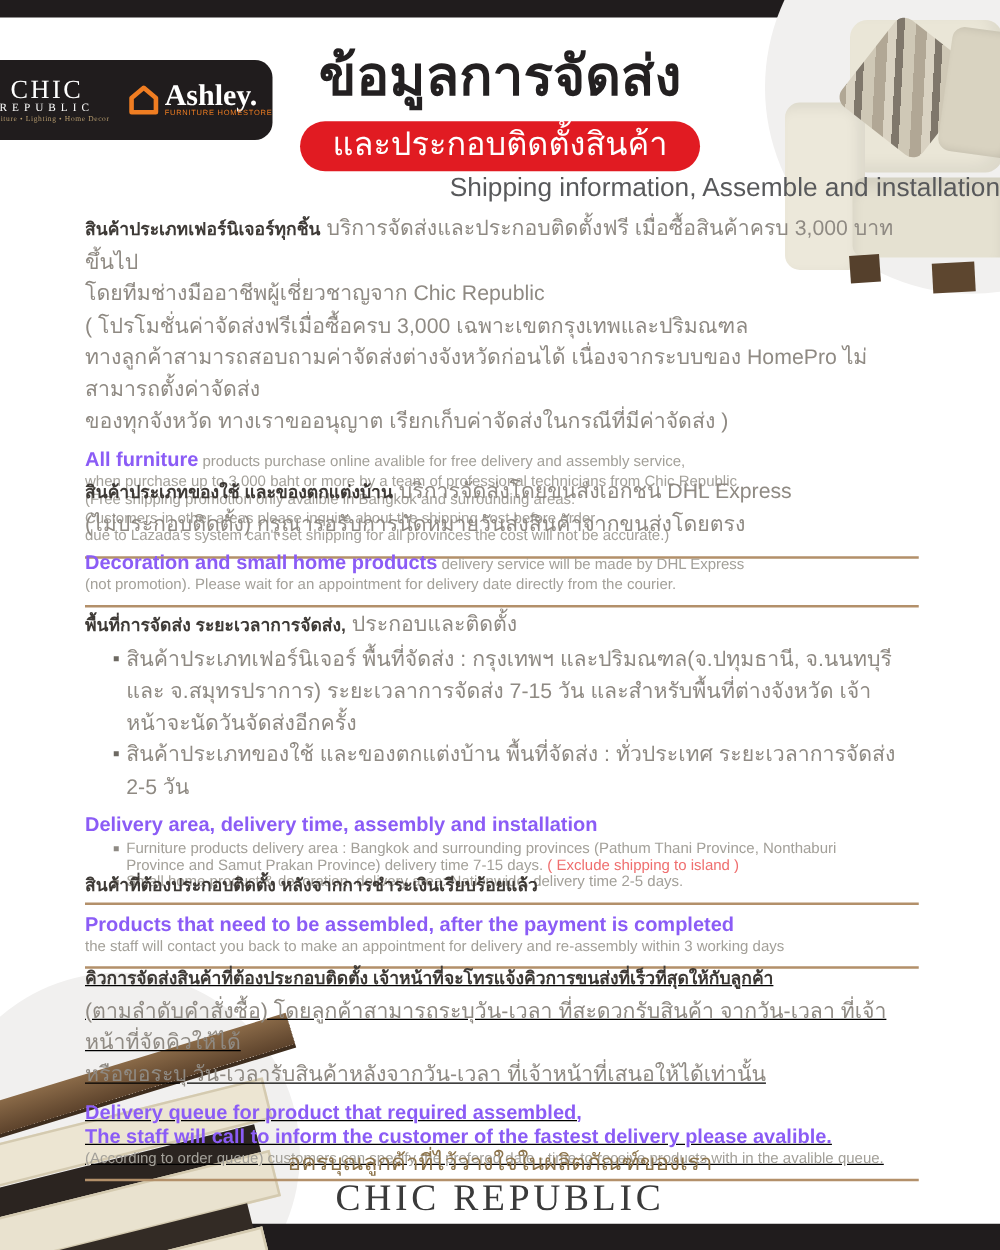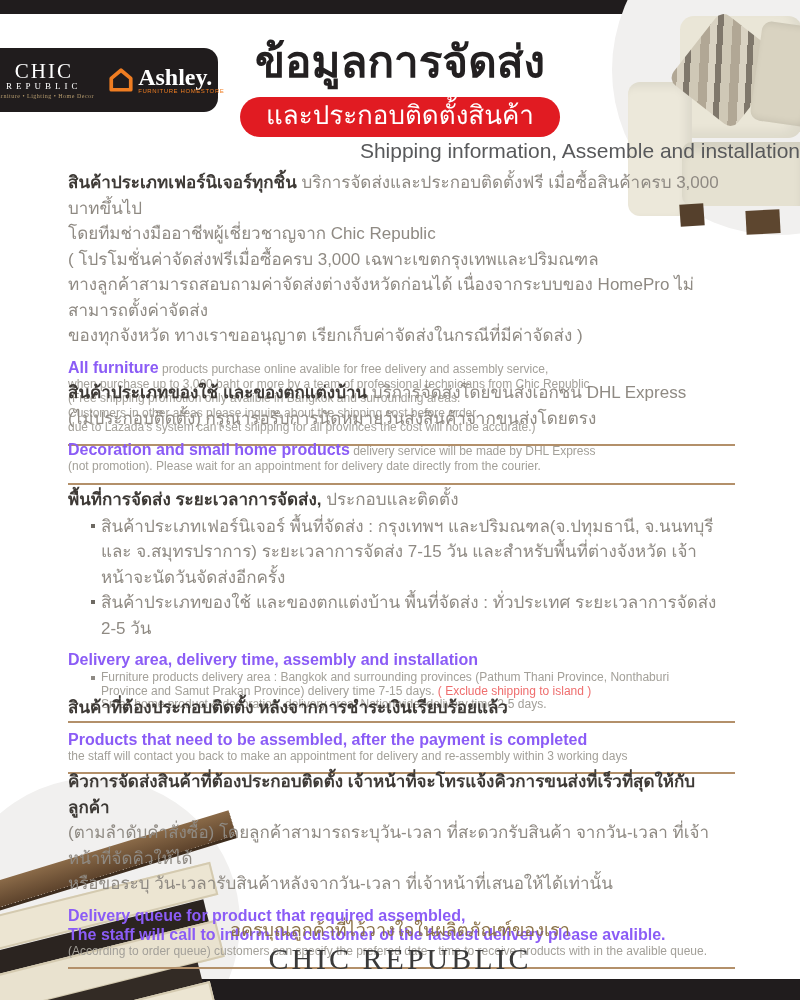--- a/index.html
+++ b/index.html
@@ -30,39 +30,39 @@
     background:linear-gradient(#8a6a48,#5d432c);box-shadow:0 3px 0 #3e2d1e;}
   .table .board1{position:absolute;left:-36px;top:92px;width:250px;height:30px;transform:rotate(-14deg);background:#ece5d2;border:2px solid #d4cab0;}
   .table .gap1{position:absolute;left:-30px;top:128px;width:240px;height:26px;transform:rotate(-14deg);background:#2b2420;}
   .table .board2{position:absolute;left:-30px;top:150px;width:250px;height:34px;transform:rotate(-14deg);background:#e9e2cf;border:2px solid #d4cab0;}
   .table .gap2{position:absolute;left:-26px;top:190px;width:230px;height:24px;transform:rotate(-14deg);background:#332b25;}
   .table .board3{position:absolute;left:-26px;top:210px;width:240px;height:34px;transform:rotate(-14deg);background:#ece5d2;border:2px solid #d4cab0;}
 
   
   .header{position:absolute;top:0;left:0;width:100%;height:170px;z-index:5;}
   .logo-box{position:absolute;left:0;top:48px;width:218px;height:64px;background:#201c1d;border-radius:0 14px 14px 0;
-    display:flex;align-items:center;justify-content:center;gap:14px;}
+    display:flex;align-items:center;justify-content:flex-end;gap:14px;}
   .chic{color:#fff;text-align:center;font-family:"Liberation Serif","DejaVu Serif",serif;}
   .chic-name{font-size:21px;letter-spacing:2px;line-height:20px;}
   .chic-sub{font-size:9px;letter-spacing:4px;line-height:10px;}
   .chic-tag{font-size:6px;color:#b59b6e;letter-spacing:.5px;margin-top:2px;white-space:nowrap;}
   .ashley{display:flex;align-items:center;gap:4px;}
   .ashley-house{width:26px;height:26px;}
   .ashley-name{color:#fff;font-family:"Liberation Serif","DejaVu Serif",serif;font-weight:bold;font-size:24px;line-height:22px;}
   .ashley-sub{color:#ef7d22;font-size:6px;letter-spacing:.6px;white-space:nowrap;}
   .page-title{position:absolute;top:34px;left:0;width:100%;text-align:center;font-size:44px;line-height:56px;font-weight:bold;color:#232021;}
   .badge{position:absolute;top:97px;left:50%;transform:translateX(-50%);background:#e11b22;color:#fff;
     font-size:26px;line-height:30px;padding:3px 26px 7px;border-radius:24px;white-space:nowrap;}
   .subtitle{position:absolute;top:139px;left:0;width:100%;text-align:right;font-size:21px;color:#58595b;}
 
   
   .section{position:absolute;left:68px;width:667px;z-index:5;}
-  .s1{top:170px;} .s2{top:380px;} .s3{top:487px;} .s4{top:662px;margin-top:33px;} .s5{top:769px;}
+  .s1{top:170px;} .s2{top:380px;} .s3{top:487px;} .s4{top:662px;margin-top:33px;} .s5{top:769px;text-decoration:underline;}
   .th{font-size:17px;line-height:25.5px;color:#8f8a83;}
-  .th b{font-size:17px;color:#3e3a36;font-weight:bold;}
+  .th b{font-size:14px;color:#3e3a36;font-weight:bold;}
   .en{font-size:12px;line-height:13.5px;color:#a3a099;margin-top:9px;}
   .en b{font-size:16px;line-height:19px;color:#8b5cf6;font-weight:bold;}
   .en .enline{margin-top:1px;}
   .divider{border:none;border-top:2px solid #b3906a;margin:9px 0 0;}
   .bullets{list-style:none;margin:1px 16px 0;padding-left:17px;}
   .bullets li{position:relative;}
   .bullets li::before{content:"";position:absolute;left:-10px;top:10px;width:4px;height:4px;background:#6d6962;}
   .bullets.en-b{margin-top:2px;}
   .bullets.en-b li::before{top:5px;background:#8e8a84;}
   .red{color:#ef6e6e;}

